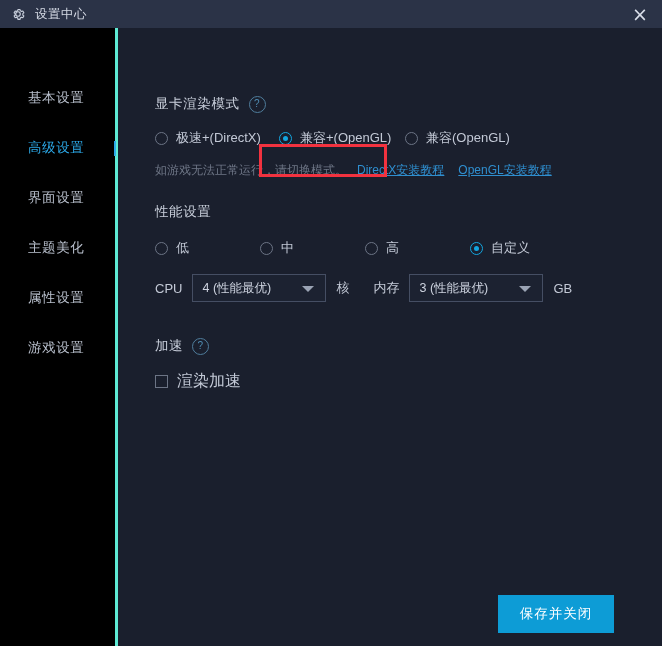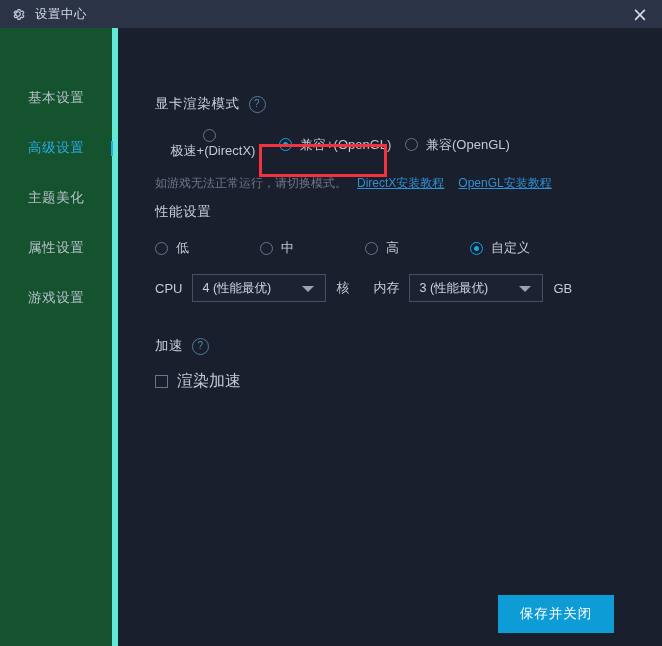--- a/index.html
+++ b/index.html
@@ -58,22 +58,22 @@
     cursor: pointer;
     font-family: "DejaVu Sans", sans-serif;
   }
 
   
   .sidebar {
     position: absolute;
     left: 0; top: 28px;
     width: 118px;
     height: 618px;
-    background: #14532d;
-    border-right: 6px solid #5eead4;
+    background: #000000;
+    border-right: 3px solid #5eead4;
     box-sizing: border-box;
     padding-top: 45px;
   }
   .side-item {
     position: relative;
     height: 50px;
     display: flex;
     align-items: center;
     padding-left: 28px;
     box-sizing: border-box;
@@ -264,20 +264,24 @@
     <div class="side-item">
 
       <span>基本设置</span>
     </div>
     <div class="side-item active">
       <span class="marker"></span>
       <span>高级设置</span>
     </div>
     <div class="side-item">
 
+      <span>界面设置</span>
+    </div>
+    <div class="side-item">
+
       <span>主题美化</span>
     </div>
     <div class="side-item">
 
       <span>属性设置</span>
     </div>
     <div class="side-item">
 
       <span>游戏设置</span>
     </div>
@@ -285,21 +289,21 @@
 
   <div class="content">
 
     <div class="section" style="top:51px;">
       <div class="sec-title">
         <span>显卡渲染模式</span>
         <span class="help">?</span>
       </div>
 
       <div class="radio-row" style="margin-top:16px;">
-        <label class="radio" style="width:116px;flex-direction:column;">
+        <label class="radio" style="width:116px;">
           <span class="dot"></span>
           <span>极速+(DirectX)</span>
         </label>
         <label class="radio sel" style="width:118px; margin-left:8px;">
           <span class="dot"></span>
           <span>兼容+(OpenGL)</span>
         </label>
         <label class="radio" style="margin-left:8px;">
           <span class="dot"></span>
           <span>兼容(OpenGL)</span>

